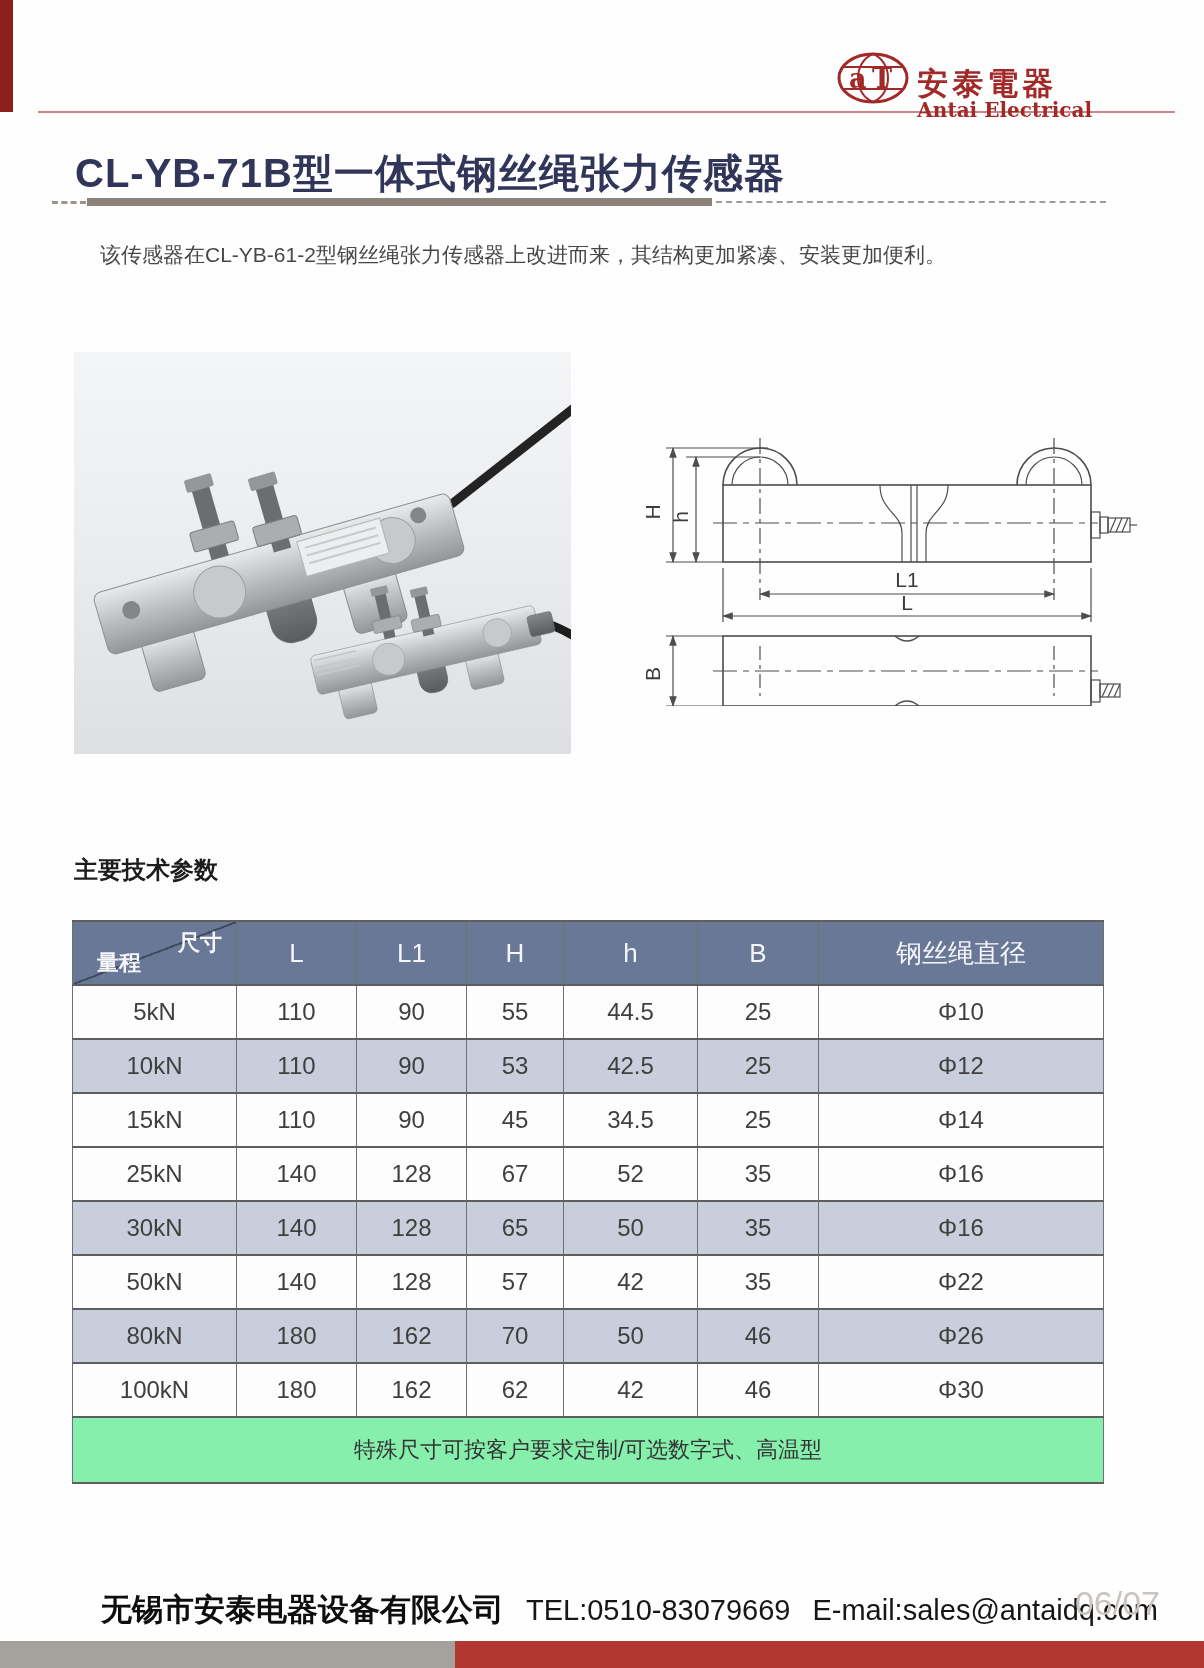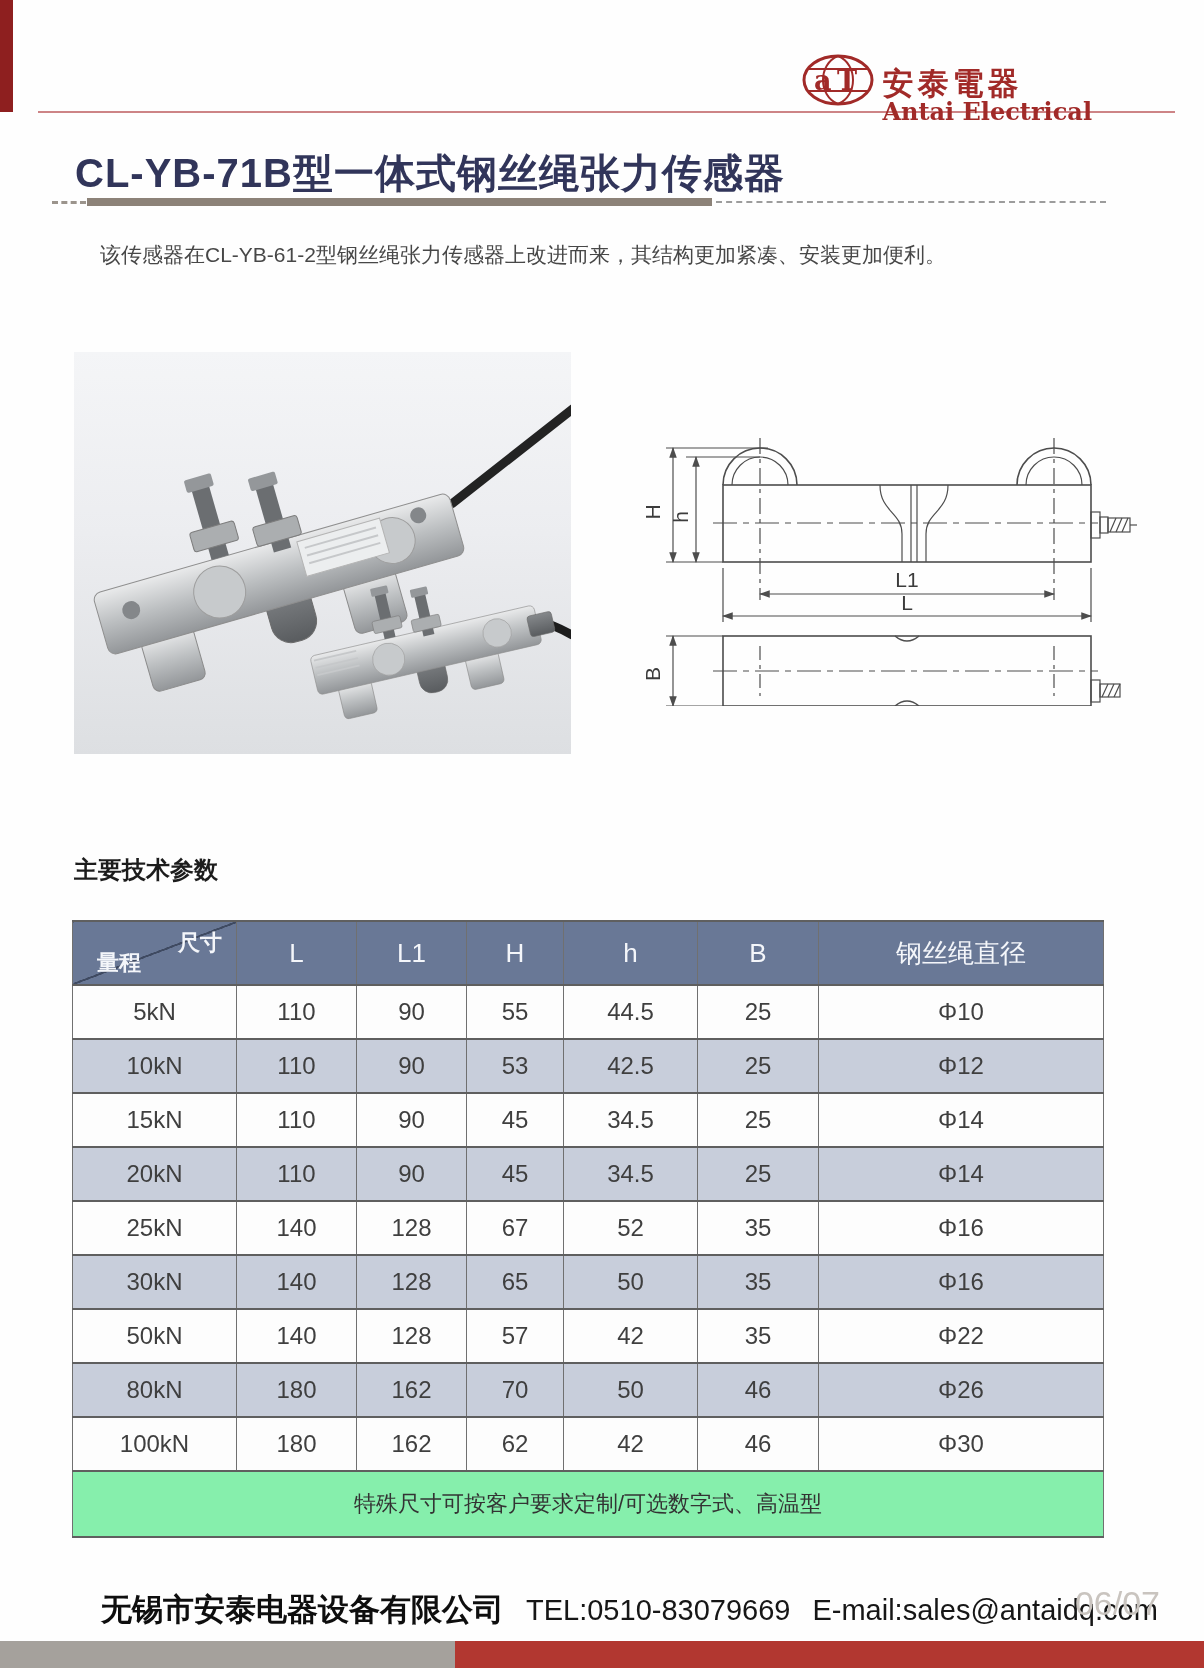--- a/index.html
+++ b/index.html
@@ -6,21 +6,21 @@
   .page{
     position:relative;width:1204px;height:1668px;background:#fefefe;
     font-family:"Liberation Sans","DejaVu Sans",sans-serif;overflow:hidden;
   }
   
   .accent-bar{position:absolute;left:0;top:0;width:13px;height:112px;background:#8e1f1f;}
   .header-rule{position:absolute;left:38px;top:111px;width:1137px;height:2px;background:#cd8486;}
   .logo-block{position:absolute;top:40px;right:112px;display:flex;align-items:center;gap:7px;}
   .logo-text{display:flex;flex-direction:column;line-height:1.02;}
   .logo-cn{font-family:"DejaVu Serif","Liberation Serif",serif;font-weight:bold;font-size:31px;color:#a12a28;letter-spacing:4px;margin-top:28px;}
-  .logo-en{font-family:"DejaVu Serif","Liberation Serif",serif;font-weight:bold;font-size:24px;color:#a12a28;}
+  .logo-en{font-family:"DejaVu Serif","Liberation Serif",serif;font-weight:bold;font-size:20px;color:#a12a28;}
   
   .page-title{position:absolute;left:75px;top:146px;font-size:40px;font-weight:bold;color:#31355a;letter-spacing:1px;}
   .title-rule-dash-l{position:absolute;left:52px;top:201px;width:34px;border-top:3px dashed #9b948c;}
   .title-rule-solid{position:absolute;left:87px;top:198px;width:625px;height:8px;background:#8c8278;}
   .title-rule-dash-r{position:absolute;left:716px;top:201px;width:390px;border-top:2px dashed #9c9c9c;}
   .intro{position:absolute;left:100px;top:241px;width:1000px;font-size:21px;color:#474747;}
   
   .photo-wrap{position:absolute;left:74px;top:352px;width:497px;height:402px;}
   .drawing-wrap{position:absolute;left:618px;top:384px;width:522px;height:322px;}
   
@@ -257,29 +257,20 @@
           </tr>
           <tr>
             <td>15kN</td>
             <td>110</td>
             <td>90</td>
             <td>45</td>
             <td>34.5</td>
             <td>25</td>
             <td>Φ14</td>
           </tr>
-          <tr class="shaded">
-            <td>20kN</td>
-            <td>110</td>
-            <td>90</td>
-            <td>45</td>
-            <td>34.5</td>
-            <td>25</td>
-            <td>Φ14</td>
-          </tr>
           <tr>
             <td>25kN</td>
             <td>140</td>
             <td>128</td>
             <td>67</td>
             <td>52</td>
             <td>35</td>
             <td>Φ16</td>
           </tr>
           <tr class="shaded">

